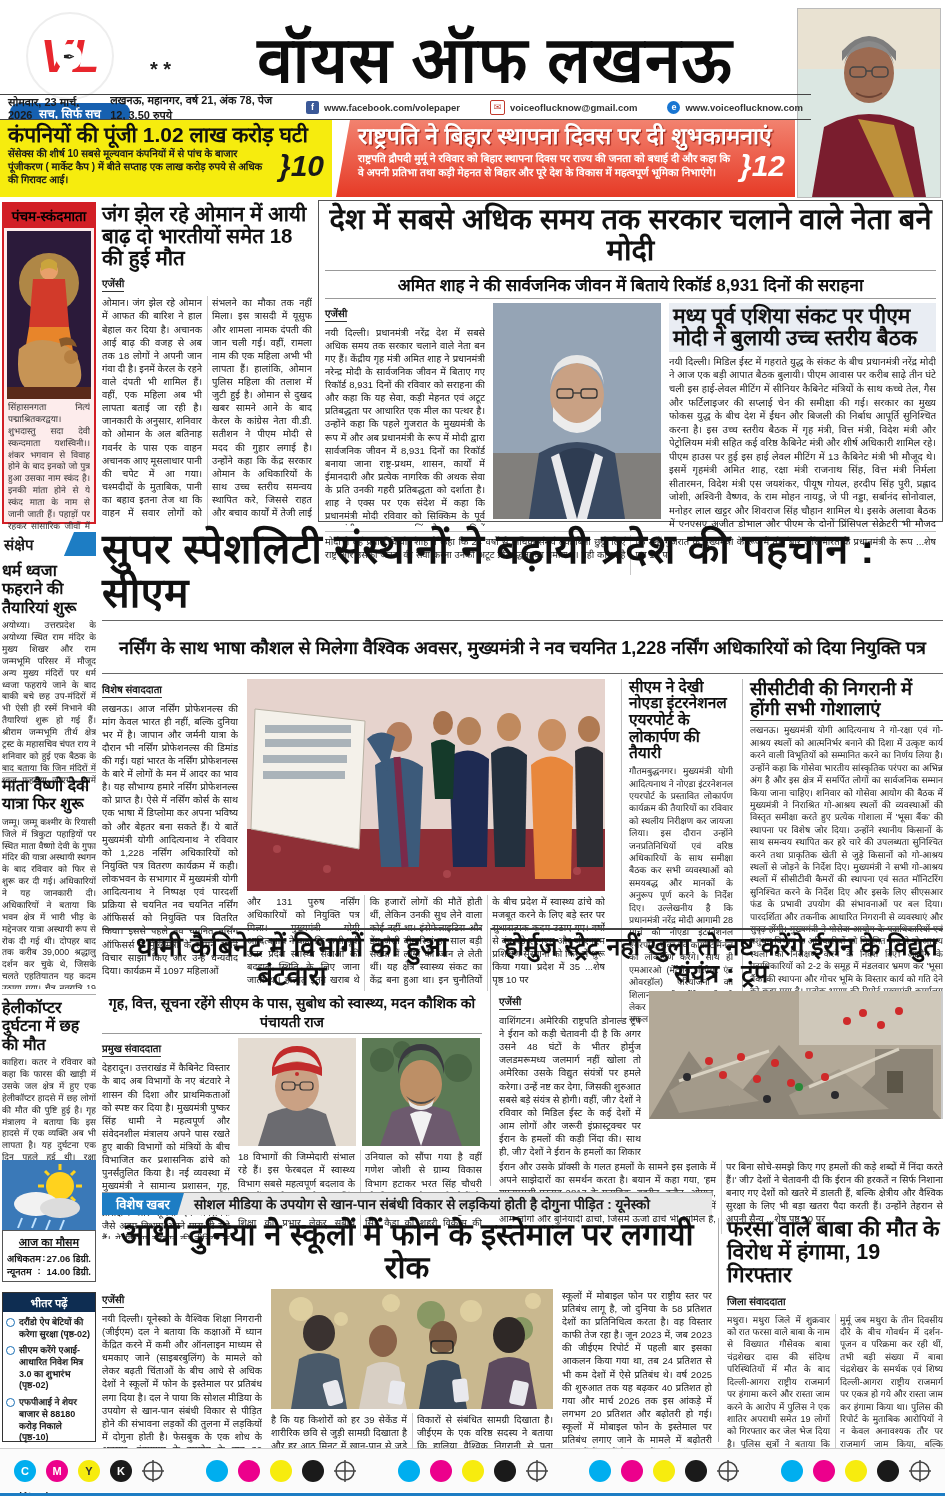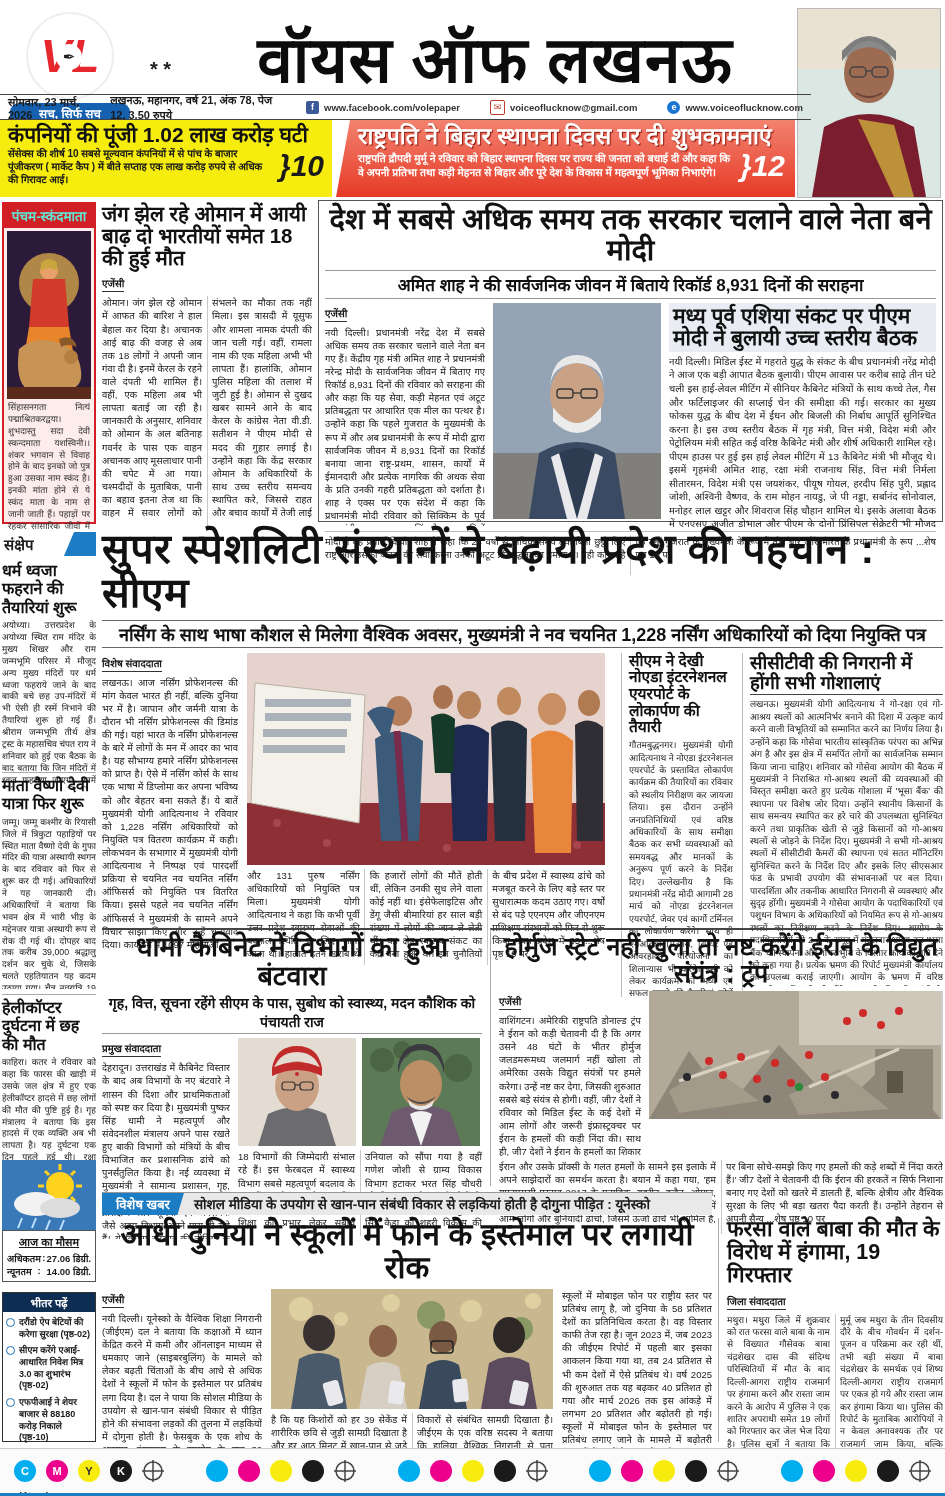--- a/index.html
+++ b/index.html
@@ -25,21 +25,21 @@
   .soc-ic{width:13px;height:13px;display:inline-flex;align-items:center;justify-content:center;
           color:#fff;font-size:9px;font-weight:bold;border-radius:2px;}
   
   .teaser-y{background:#f6ec0e;}
   .teaser-r{background:linear-gradient(#f2826f,#e63a26);clip-path:polygon(14px 0,100% 0,100% 100%,0 100%);}
   .pgref{font-size:30px;font-weight:900;font-style:italic;}
   
   .side-hl{font-weight:bold;font-size:16px;line-height:1.15;color:#111;}
   .side-body{font-size:8.8px;line-height:1.35;text-align:justify;color:#222;overflow:hidden;}
   .red-box{border:2px solid #d21f26;}
-  .red-box-head{background:#d21f26;color:#5eead4;font-weight:bold;font-size:13.5px;text-align:center;padding:3px 0;}
+  .red-box-head{background:#d21f26;color:#000000;font-weight:bold;font-size:13.5px;text-align:center;padding:3px 0;}
   .sankshep{position:relative;background:#1d7dc4;height:24px;}
   .sankshep span{position:absolute;left:0;top:0;background:#fff;padding:2px 10px 2px 2px;
                  font-size:15px;font-weight:bold;clip-path:polygon(0 0,100% 0,86% 100%,0 100%);width:60px;}
   .inside-item{display:flex;gap:4px;font-size:9px;font-weight:bold;line-height:1.3;margin:5px 3px;}
   .bullet{width:7px;height:7px;border:1.5px solid #1a6fb5;border-radius:50%;flex:0 0 auto;margin-top:1px;}
   .vk-strip{display:flex;align-items:center;gap:10px;}
   .dot{width:22px;height:22px;border-radius:50%;display:inline-flex;align-items:center;justify-content:center;
        color:#fff;font-size:11px;font-weight:bold;}
   .reg{width:22px;height:22px;}
   .photo{background:#ccc;overflow:hidden;}
@@ -239,21 +239,21 @@
       <div style="flex:1;">
         <div class="hl" style="font-size:21px;background:#e9edf3;padding:2px 4px;">मध्य पूर्व एशिया संकट पर पीएम मोदी ने बुलायी उच्च स्तरीय बैठक</div>
         <div class="body-txt" style="height:172px;margin-top:3px;font-size:9.8px;">नयी दिल्ली। मिडिल ईस्ट में गहराते युद्ध के संकट के बीच प्रधानमंत्री नरेंद्र मोदी ने आज एक बड़ी आपात बैठक बुलायी। पीएम आवास पर करीब साढ़े तीन घंटे चली इस हाई-लेवल मीटिंग में सीनियर कैबिनेट मंत्रियों के साथ कच्चे तेल, गैस और फर्टिलाइजर की सप्लाई चेन की समीक्षा की गई। सरकार का मुख्य फोकस युद्ध के बीच देश में ईंधन और बिजली की निर्बाध आपूर्ति सुनिश्चित करना है। इस उच्च स्तरीय बैठक में गृह मंत्री, वित्त मंत्री, विदेश मंत्री और पेट्रोलियम मंत्री सहित कई वरिष्ठ कैबिनेट मंत्री और शीर्ष अधिकारी शामिल रहे। पीएम हाउस पर हुई इस हाई लेवल मीटिंग में 13 कैबिनेट मंत्री भी मौजूद थे। इसमें गृहमंत्री अमित शाह, रक्षा मंत्री राजनाथ सिंह, वित्त मंत्री निर्मला सीतारमन, विदेश मंत्री एस जयशंकर, पीयूष गोयल, हरदीप सिंह पुरी, प्रह्लाद जोशी, अश्विनी वैष्णव, के राम मोहन नायडु, जे पी नड्डा, सर्बानंद सोनोवाल, मनोहर लाल खट्टर और शिवराज सिंह चौहान शामिल थे। इसके अलावा बैठक में एनएसए अजीत डोभाल और पीएम के दोनों प्रिंसिपल सेक्रेटरी भी मौजूद रहे। बैठक का मुख्य उद्देश्य देश भर में निर्बाध आपूर्ति और कुशल वितरण सुनिश्चित करना है तथा सरकार इस दिशा में सक्रिय कदम उठा रही है। प्रधानमंत्री मोदी ने 12 मार्च को कहा था कि पश्चिम एशिया में   ...शेष पृष्ठ 10 पर</div>
       </div>
     </div>
     <div class="body-txt cols2" style="height:40px;margin-top:4px;border-top:1px solid #bbb;padding-top:3px;">मोदी ने वह प्रयास किया। शाह ने कहा कि 24 वर्षों से अधिक समय तक बिना छुट्टी लिए राष्ट्र और उसकी जनता की सेवा करना उनकी अटूट प्रतिबद्धता का प्रमाण है। वही कारण है कि उन्हें गुजरात के मुख्यमंत्री के रूप में तीन बार और भारत के प्रधानमंत्री के रूप   ...शेष पृष्ठ 10 पर</div>
   </div>
 
   <div class="abs" style="left:102px;top:527px;width:841px;height:398px;">
     <div class="hl" style="font-size:41px;letter-spacing:0.5px;">सुपर स्पेशलिटी संस्थानों ने बढ़ायी प्रदेश की पहचान : सीएम</div>
-    <div class="subhead" style="font-size:18px;text-align:center;border-top:1.5px solid #666;border-bottom:1.5px solid #666;padding:1px 0;margin-top:4px;">नर्सिंग के साथ भाषा कौशल से मिलेगा वैश्विक अवसर, मुख्यमंत्री ने नव चयनित 1,228 नर्सिंग अधिकारियों को दिया नियुक्ति पत्र</div>
+    <div class="subhead" style="font-size:18px;text-align:center;border-top:1.5px solid #666;border-bottom:1.5px solid #666;padding:14px 0;margin-top:4px;">नर्सिंग के साथ भाषा कौशल से मिलेगा वैश्विक अवसर, मुख्यमंत्री ने नव चयनित 1,228 नर्सिंग अधिकारियों को दिया नियुक्ति पत्र</div>
     <div style="display:flex;gap:9px;margin-top:5px;">
       <div style="width:136px;flex:0 0 auto;">
         <span class="byline">विशेष संवाददाता</span>
         <div class="body-txt" style="height:278px;">लखनऊ। आज नर्सिंग प्रोफेशनल्स की मांग केवल भारत ही नहीं, बल्कि दुनिया भर में है। जापान और जर्मनी यात्रा के दौरान भी नर्सिंग प्रोफेशनल्स की डिमांड की गई। यहां भारत के नर्सिंग प्रोफेशनल्स के बारे में लोगों के मन में आदर का भाव है। यह सौभाग्य हमारे नर्सिंग प्रोफेशनल्स को प्राप्त है। ऐसे में नर्सिंग कोर्स के साथ एक भाषा में डिप्लोमा कर अपना भविष्य को और बेहतर बना सकते हैं। ये बातें मुख्यमंत्री योगी आदित्यनाथ ने रविवार को 1,228 नर्सिंग अधिकारियों को नियुक्ति पत्र वितरण कार्यक्रम में कही। लोकभवन के सभागार में मुख्यमंत्री योगी आदित्यनाथ ने निष्पक्ष एवं पारदर्शी प्रक्रिया से चयनित नव चयनित नर्सिंग ऑफिसर्स को नियुक्ति पत्र वितरित किया। इससे पहले नव चयनित नर्सिंग ऑफिसर्स ने मुख्यमंत्री के सामने अपने विचार साझा किए और उन्हें धन्यवाद दिया। कार्यक्रम में 1097 महिलाओं</div>
       </div>
       <div style="width:358px;flex:0 0 auto;">
         <div class="photo" style="width:358px;height:212px;">
           <svg width="358" height="212" viewBox="0 0 358 212">
             <rect width="358" height="212" fill="#e6d3cd"></rect>
             <rect x="0" y="150" width="358" height="62" fill="#8e2f36"></rect>

